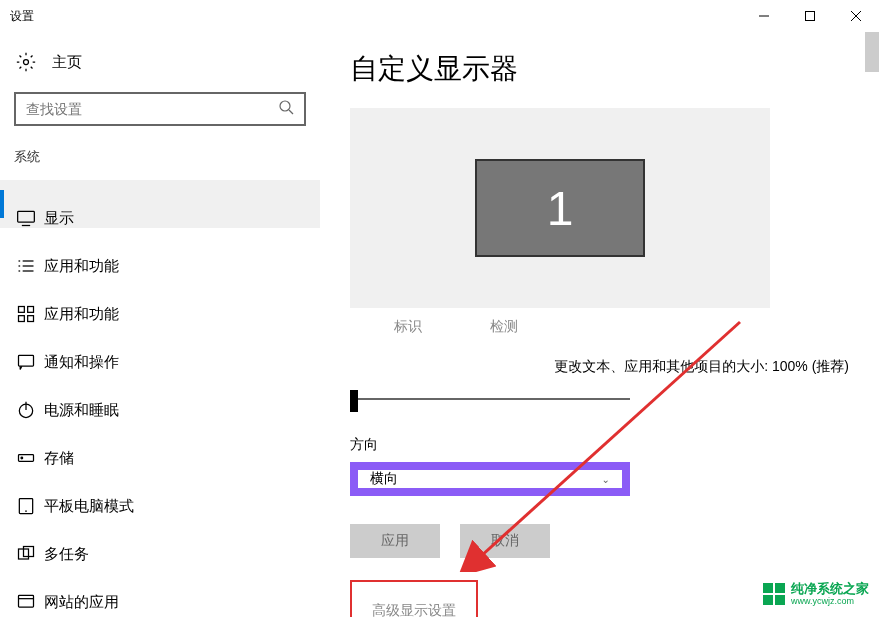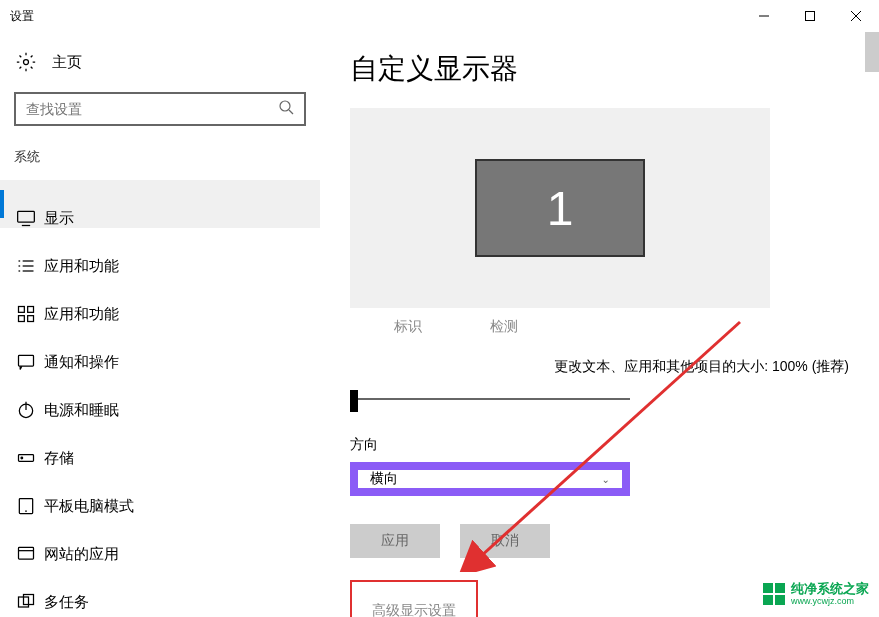--- a/index.html
+++ b/index.html
@@ -181,34 +181,34 @@
           <svg width="20" height="20" viewBox="0 0 24 24" fill="none" stroke="#000" stroke-width="1.5">
             <rect x="4" y="3" width="16" height="18" rx="1"></rect>
             <line x1="11" y1="18" x2="13" y2="18"></line>
           </svg>
         </span>
       <span class="nav-label">平板电脑模式</span>
     </div>
     <div class="nav-item">
       <span class="nav-icon">
           <svg width="20" height="20" viewBox="0 0 24 24" fill="none" stroke="#000" stroke-width="1.5">
+            <rect x="3" y="6" width="12" height="12"></rect>
+            <rect x="9" y="3" width="12" height="12"></rect>
+          </svg>
+        </span>
+      <span class="nav-label">多任务</span>
+    </div>
+    <div class="nav-item">
+      <span class="nav-icon">
+          <svg width="20" height="20" viewBox="0 0 24 24" fill="none" stroke="#000" stroke-width="1.5">
             <rect x="3" y="4" width="18" height="14" rx="1"></rect>
             <line x1="3" y1="8" x2="21" y2="8"></line>
           </svg>
         </span>
       <span class="nav-label">网站的应用</span>
-    </div>
-    <div class="nav-item">
-      <span class="nav-icon">
-          <svg width="20" height="20" viewBox="0 0 24 24" fill="none" stroke="#000" stroke-width="1.5">
-            <rect x="3" y="6" width="12" height="12"></rect>
-            <rect x="9" y="3" width="12" height="12"></rect>
-          </svg>
-        </span>
-      <span class="nav-label">多任务</span>
     </div>
   </div>
 
   <div class="main">
     <h1 class="page-title">自定义显示器</h1>
     
     <div class="display-preview">
       <div class="monitor-box">1</div>
     </div>
     

